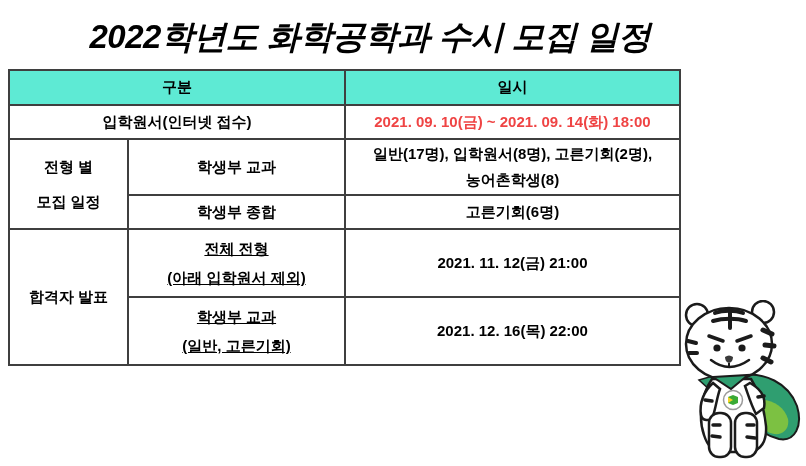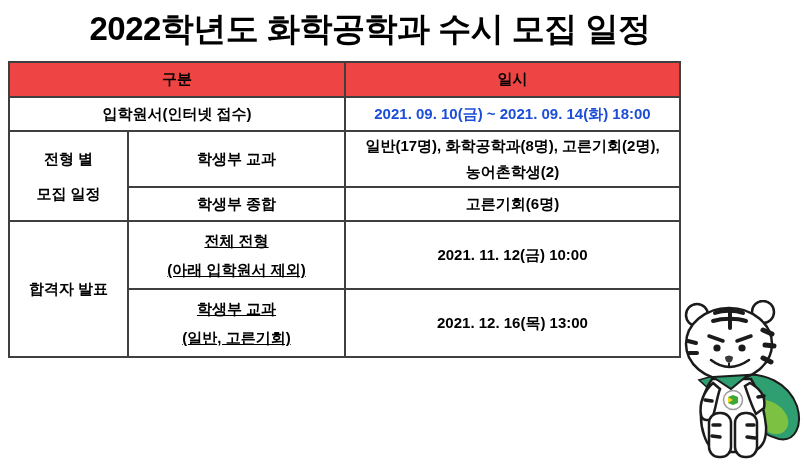--- a/index.html
+++ b/index.html
@@ -14,22 +14,23 @@
     position: relative;
   }
   .slide {
     position: relative;
     width: 806px;
     height: 466px;
   }
   .title-wrap {
     width: 740px;
     margin: 0;
-    padding-top: 7px;
+    padding-top: 15px;
     text-align: center;
+    font-style: italic;
   }
   .title {
     margin: 0;
     font-size: 33px;
     font-weight: bold;
     letter-spacing: -0.5px;
     white-space: nowrap;
   }
   table.schedule {
     border-collapse: collapse;
@@ -41,27 +42,27 @@
   table.schedule col.cb { width: 217px; }
   table.schedule col.cc { width: 335px; }
   table.schedule td {
     border: 2px solid #3f3f3f;
     text-align: center;
     vertical-align: middle;
     font-size: 15px;
     font-weight: bold;
     padding: 0 4px;
   }
-  tr.r-header td { background: #ef4444; height: 33px; }
+  tr.r-header td { background: #5eead4; height: 33px; }
   tr.r-app td { height: 32px; }
   tr.r-gyogwa td { height: 54px; }
   tr.r-jonghap td { height: 32px; }
   tr.r-ann1 td { height: 66px; }
   tr.r-ann2 td { height: 66px; }
-  .red-text { color: #1d4ed8; font-size: 16px; }
+  .red-text { color: #ef4444; font-size: 16px; }
   .misspell {
     text-decoration-style: wavy;
     text-decoration-color: #ff2a2a;
     text-decoration-thickness: 1px;
     text-underline-offset: 4px;
   }
   .line26 { line-height: 26px; }
   .line28 { line-height: 29px; text-decoration: underline; }
   .line34 { line-height: 35px; }
   .mascot {
@@ -99,45 +100,45 @@
         <td class="red-text">2021. 09. 10(금) ~ 2021. 09. 14(화) 18:00</td>
       </tr>
 
       <tr class="r-gyogwa">
         <td rowspan="2">
           <div class="line34">전형 별</div>
           <div class="line34">모집 일정</div>
         </td>
         <td>학생부 교과</td>
         <td>
-          <div class="line26"><span>일반(17명), 화학공학과(8명), </span><span class="misspell">고른기회</span><span>(2명),</span></div>
-          <div class="line26">농어촌학생(2)</div>
+          <div class="line26"><span>일반(17명), 입학원서(8명), </span><span class="misspell">고른기회</span><span>(2명),</span></div>
+          <div class="line26">농어촌학생(8)</div>
         </td>
       </tr>
 
       <tr class="r-jonghap">
         <td>학생부 종합</td>
         <td>고른기회(6명)</td>
       </tr>
 
       <tr class="r-ann1">
         <td rowspan="2">합격자 발표</td>
         <td>
           <div class="line28">전체 전형</div>
           <div class="line28">(아래 입학원서 제외)</div>
         </td>
-        <td>2021. 11. 12(금) 10:00</td>
+        <td>2021. 11. 12(금) 21:00</td>
       </tr>
 
       <tr class="r-ann2">
         <td>
           <div class="line28">학생부 교과</div>
           <div class="line28">(일반, 고른기회)</div>
         </td>
-        <td>2021. 12. 16(목) 13:00</td>
+        <td>2021. 12. 16(목) 22:00</td>
       </tr>
     </tbody>
   </table>
 
   <div class="mascot">
     <svg viewBox="0 0 133 164" xmlns="http://www.w3.org/2000/svg">
 
       <g>
         <path d="M64,76 C94,70 118,84 126,106 C132,126 124,142 108,139 C92,135 74,122 64,100 Z" fill="#2f9e70" stroke="#1b1b1b" stroke-width="2"></path>
         <path d="M80,101 C97,96 113,105 117,119 C119,130 110,137 99,133 C88,128 80,114 80,101 Z" fill="#7cc142"></path>

